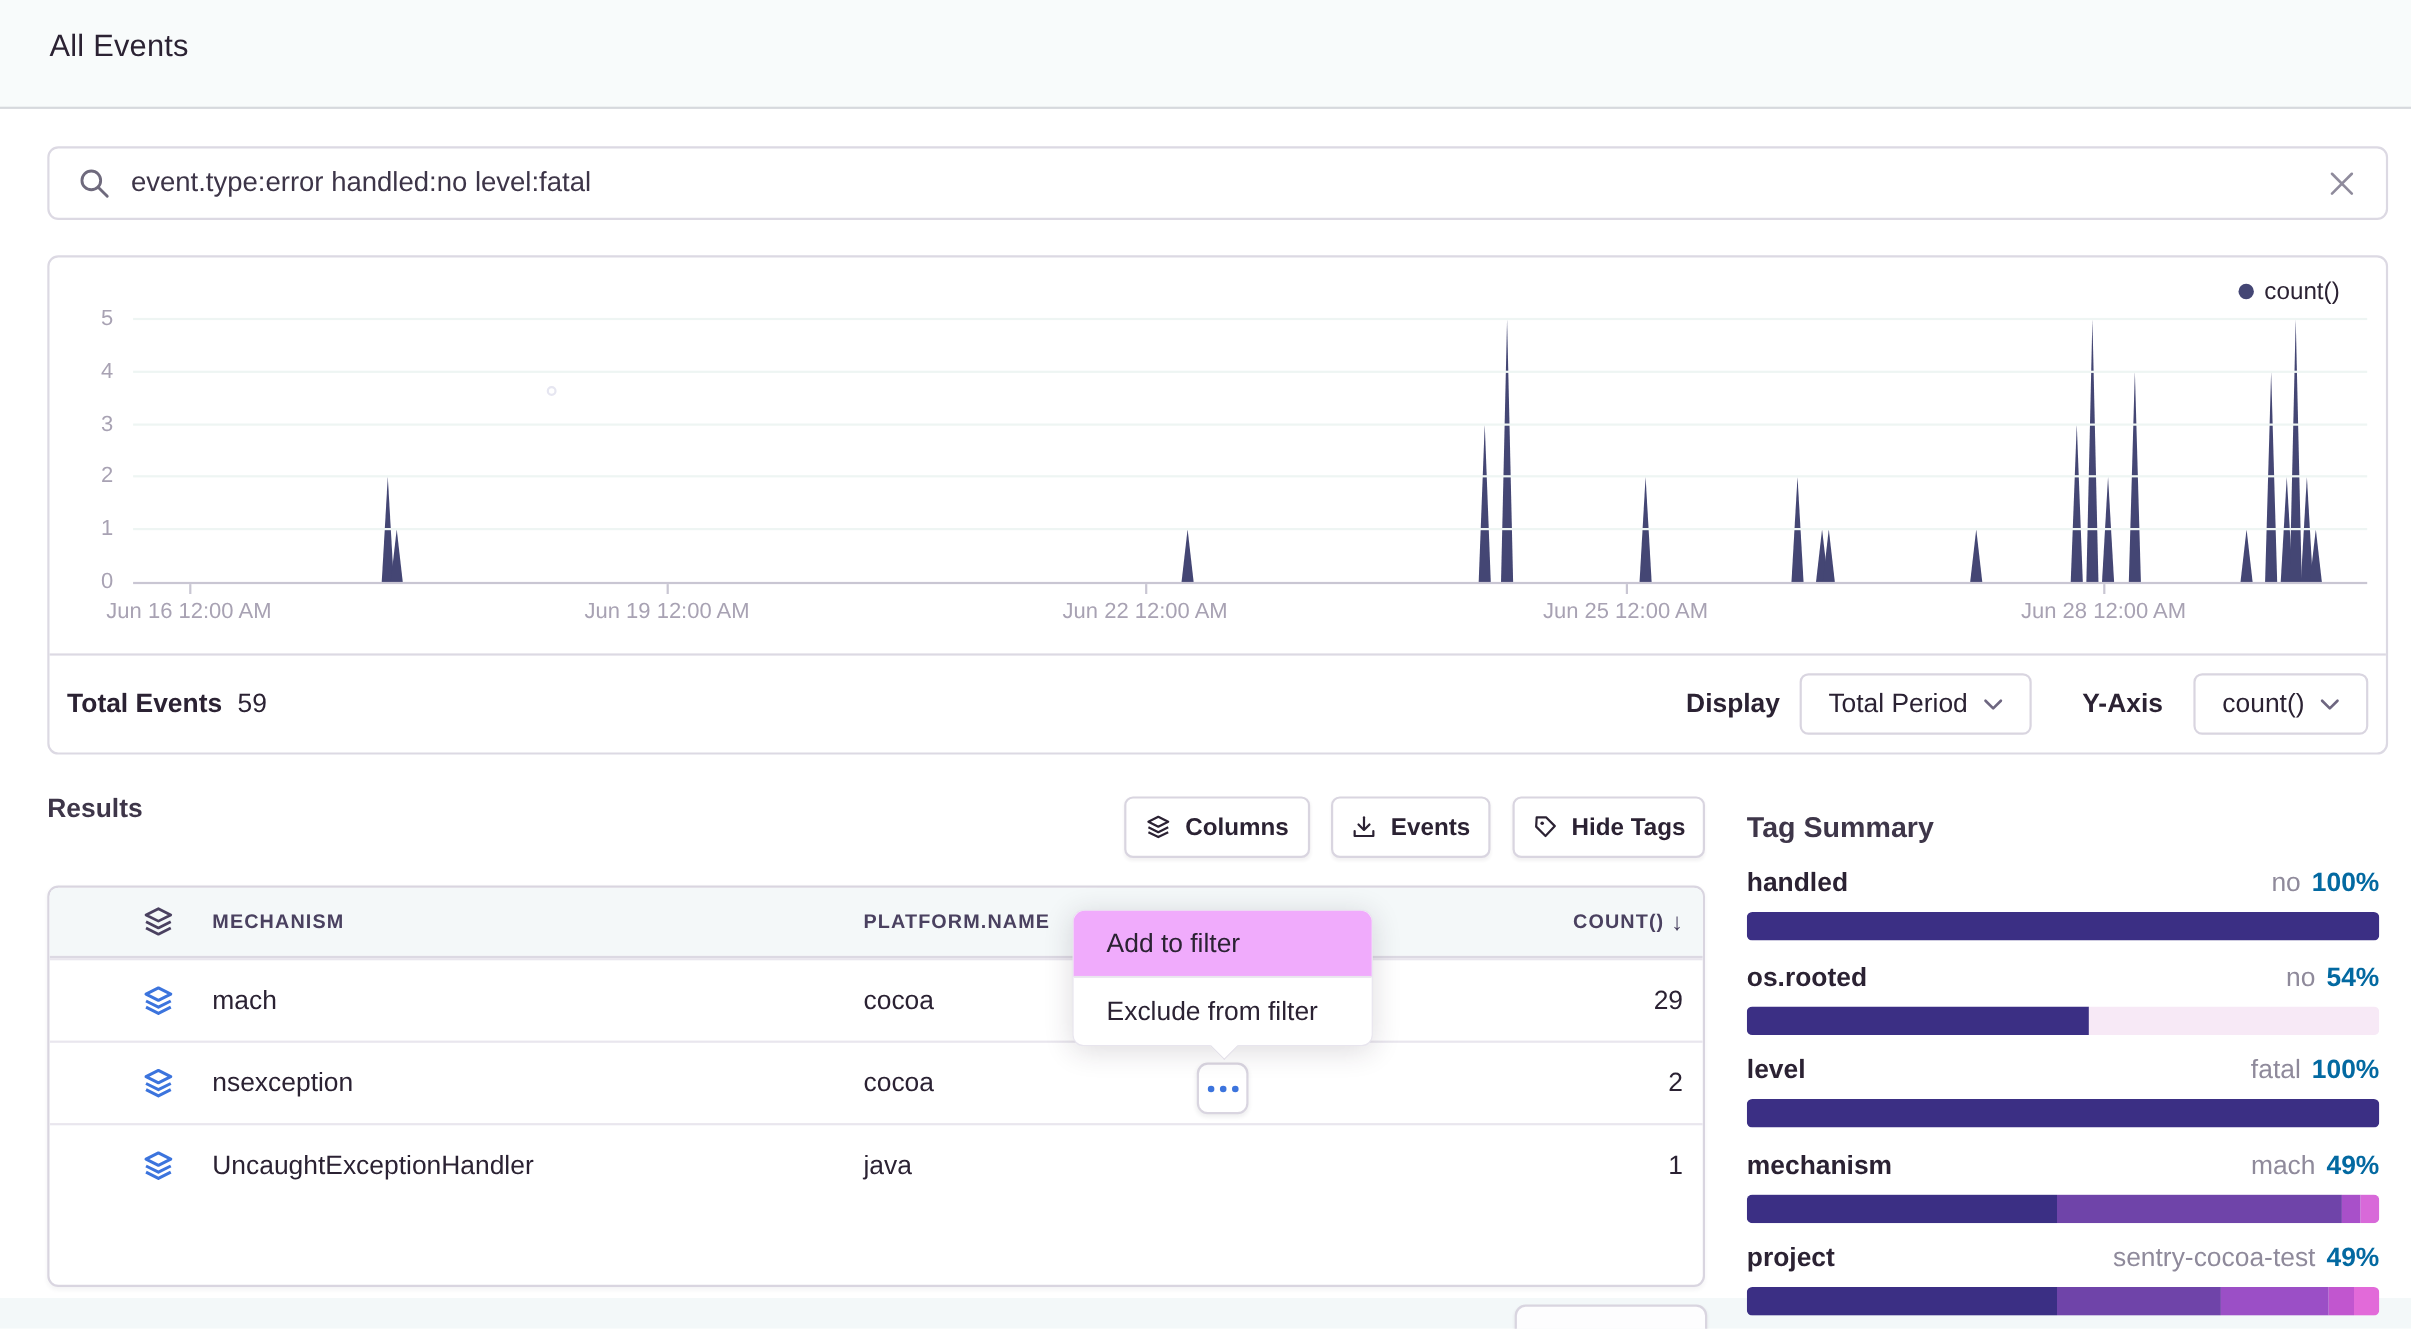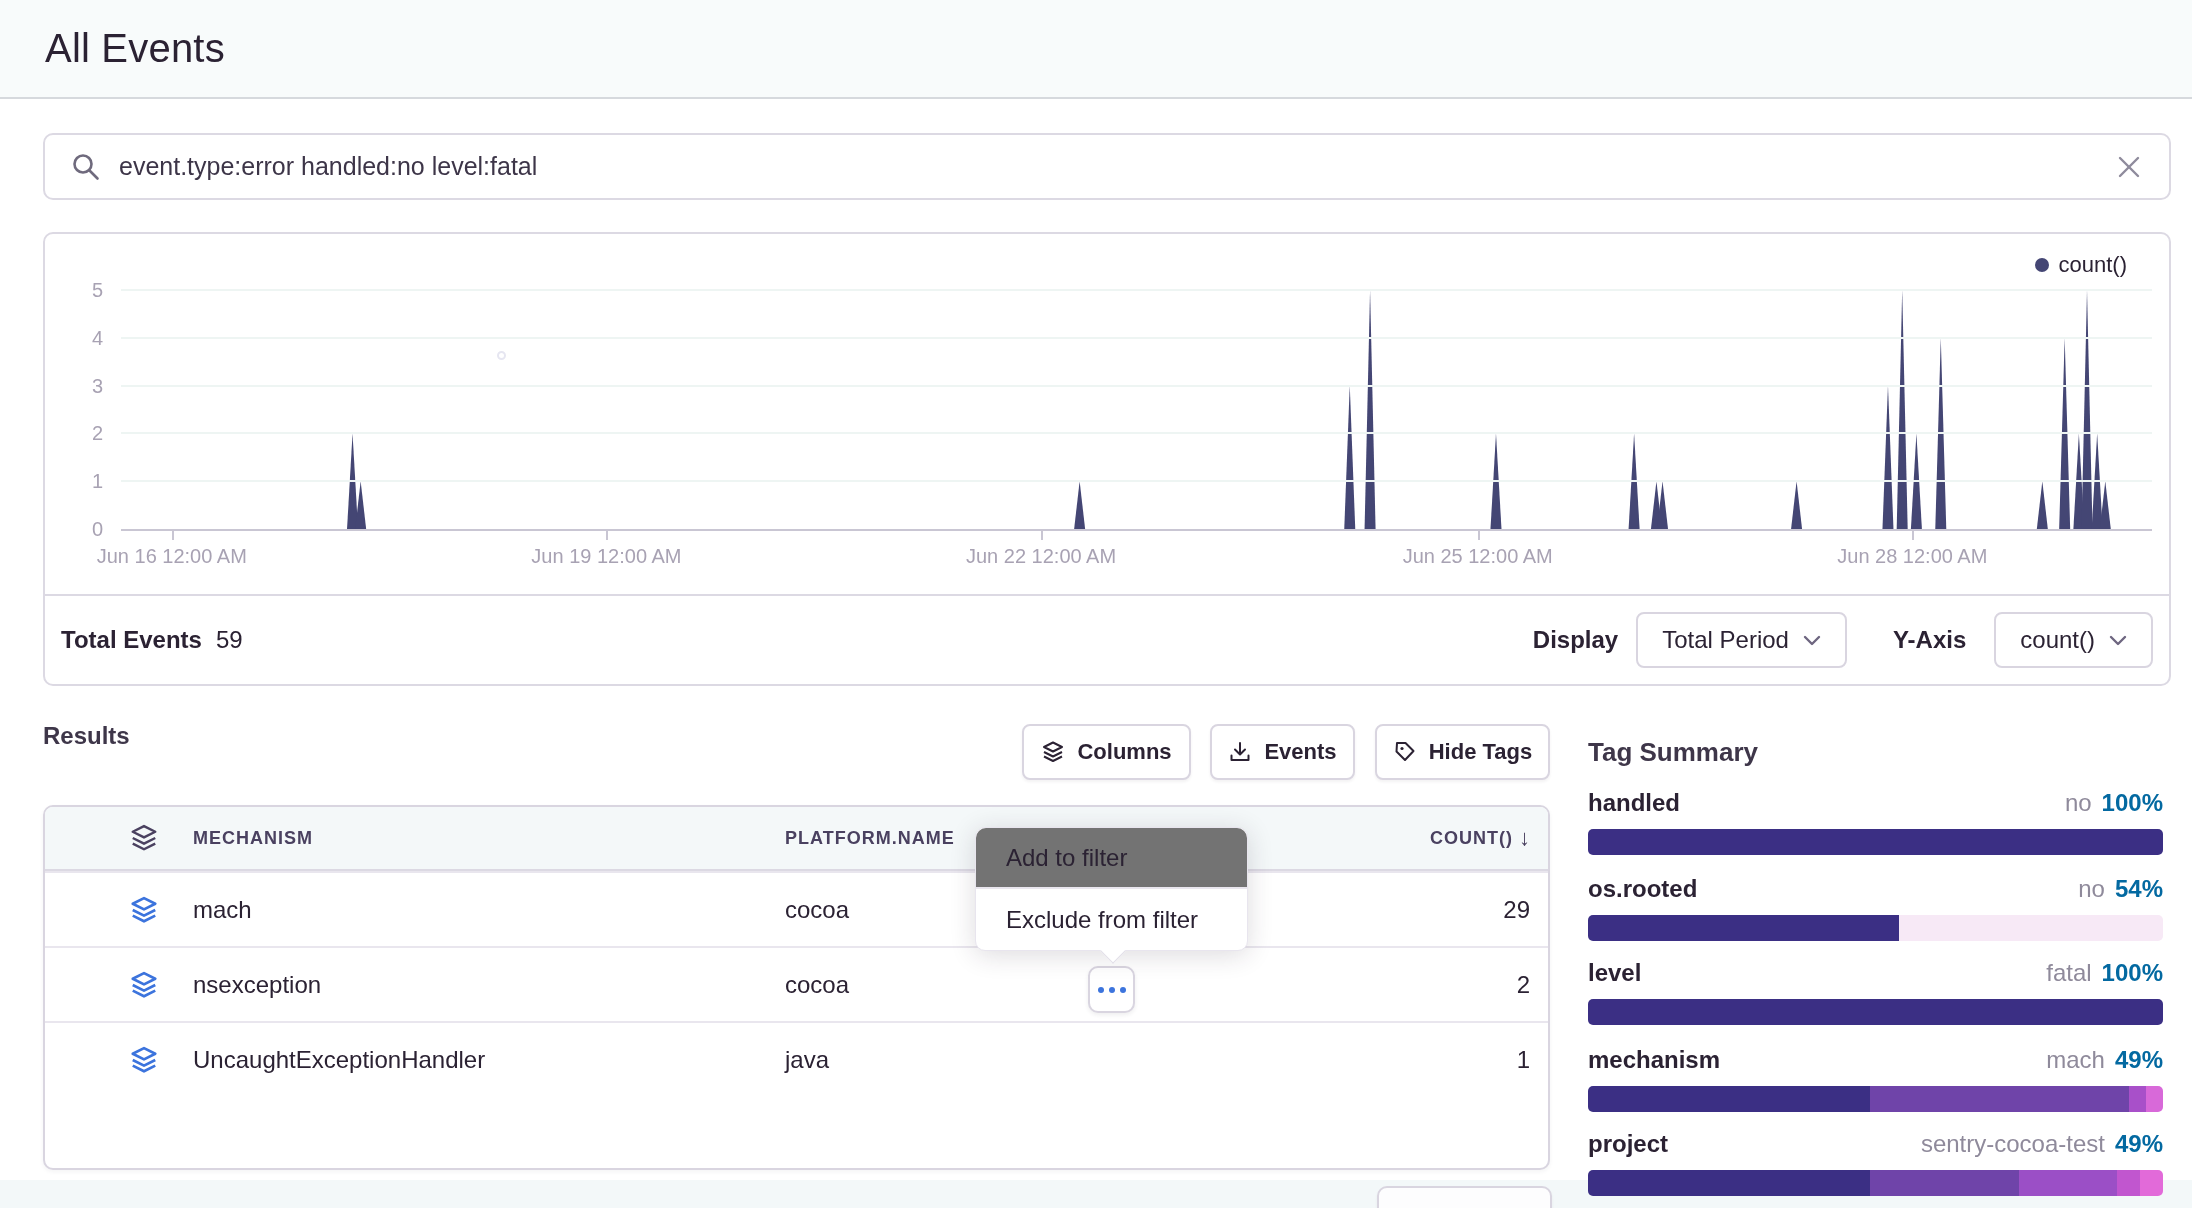--- a/index.html
+++ b/index.html
@@ -7,21 +7,21 @@
   body {
     position:relative; overflow:hidden; background:#ffffff;
     font-family:"Liberation Sans", sans-serif; color:#2b2233;
   }
   
   .topbar {
     position:absolute; left:0; top:0; width:2192px; height:99px;
     background:#f8fbfb; border-bottom:2px solid #d6d9dd;
   }
   .page-title {
-    position:absolute; left:45px; top:26px; font-size:40px; font-weight:500;
+    position:absolute; left:45px; top:26px; font-size:28px; font-weight:500;
     color:#2b2233; letter-spacing:0.2px;
   }
   
   .searchbar {
     position:absolute; left:43px; top:133px; width:2128px; height:67px;
     background:#fff; border:2px solid #dcd9e3; border-radius:10px;
     display:flex; align-items:center; padding:0 26px;
   }
   .searchbar .sicon { flex:0 0 auto; margin-right:18px; display:flex; }
   .search-text { font-size:25px; color:#3d3548; flex:1 1 auto; }
@@ -98,21 +98,21 @@
     display:flex; align-items:center; justify-content:center; gap:5px;
     box-shadow:0 2px 4px rgba(43,34,51,0.08); cursor:pointer; z-index:30;
   }
   .dot { width:6px; height:6px; border-radius:50%; background:#3c74dd; }
   .menu {
     position:absolute; left:975px; top:827px; width:273px; z-index:40;
     background:#fff; border:1px solid #e8e5ee; border-radius:10px;
     box-shadow:0 4px 26px rgba(43,34,51,0.16);
   }
   .menu-item { height:61px; display:flex; align-items:center; padding-left:30px; font-size:24px; color:#2b2233; cursor:pointer; }
-  .menu-item.first { background:#737373; border-bottom:2px solid #e9e6ee; border-radius:10px 10px 0 0; }
+  .menu-item.first { background:#f0abfc; border-bottom:2px solid #e9e6ee; border-radius:10px 10px 0 0; }
   .menu-caret {
     position:absolute; left:128px; bottom:-10px; width:18px; height:18px; background:#fff;
     transform:rotate(45deg); border-right:1px solid #e2dfe8; border-bottom:1px solid #e2dfe8;
   }
   
   .tagsum { position:absolute; left:1588px; top:737px; width:575px; }
   .tagsum-title { font-size:26px; font-weight:bold; color:#3e3649; }
   .tag-entry { position:absolute; left:0; width:575px; }
   .tag-head { display:flex; align-items:baseline; }
   .tag-name { font-size:24px; font-weight:bold; color:#2b2233; }

